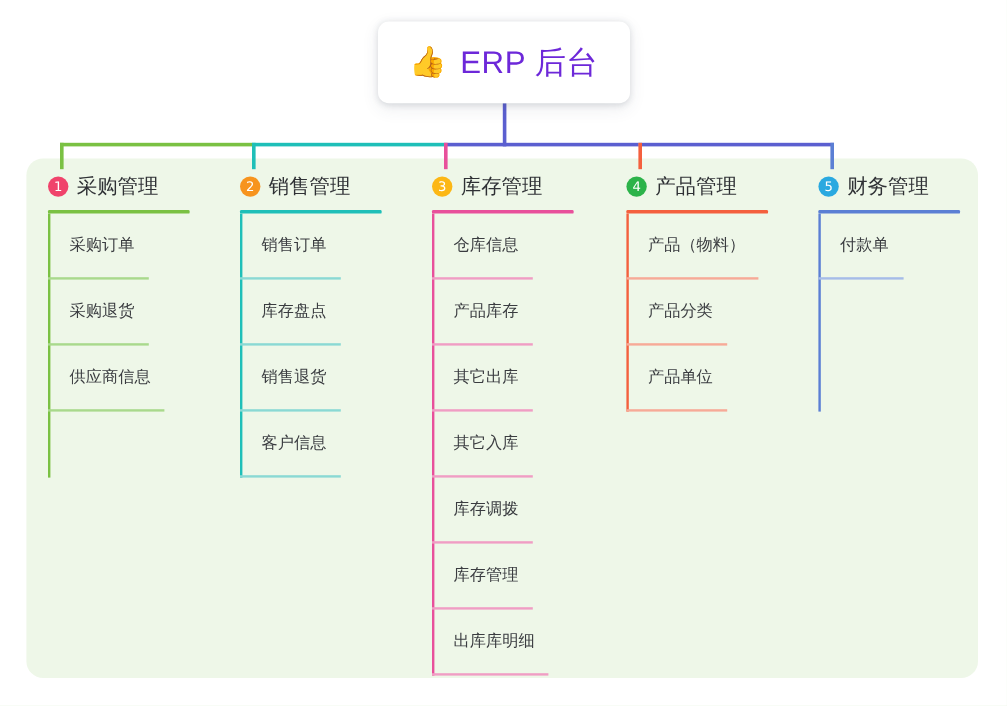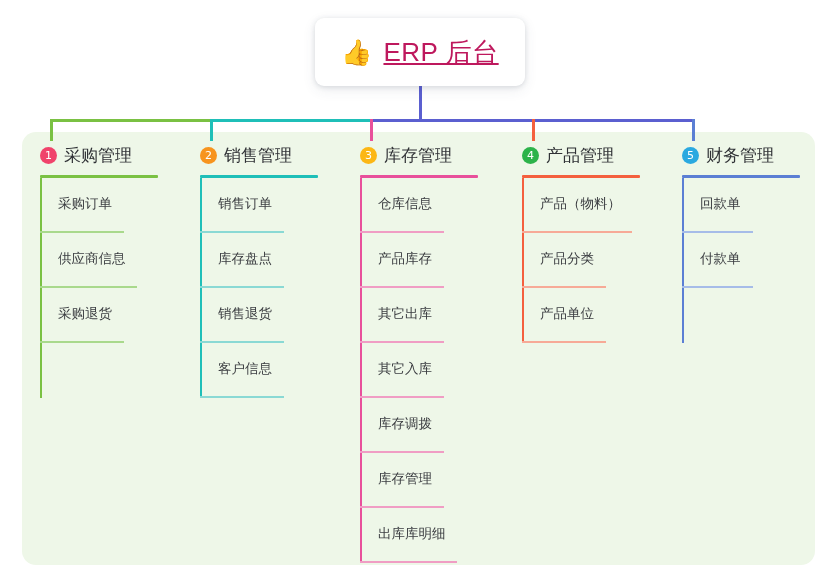--- a/index.html
+++ b/index.html
@@ -27,21 +27,21 @@
     left:315px;top:18px;
     width:210px;height:68px;
     background:#ffffff;
     border-radius:9px;
     box-shadow:0 1px 5px rgba(60,70,90,.17), 0 4px 14px rgba(60,70,90,.09);
     display:flex;align-items:center;justify-content:center;
     gap:11px;
   }
   .title-emoji{font-size:25px;line-height:1;}
   .title-text{
-    font-size:26px;color:#be185d;letter-spacing:.5px;white-space:nowrap;text-decoration:underline;
+    font-size:26px;color:#6d28d9;letter-spacing:.5px;white-space:nowrap;
   }
 
   
   .conn{position:absolute;}
 
   
   .col{position:absolute;top:143px;}
   .col-head{
     display:flex;align-items:center;gap:7px;
     height:25px;white-space:nowrap;
@@ -100,29 +100,29 @@
         <div class="items" style="height: 220px;">
           <div class="spine" style="height: 220px; background: rgb(122, 193, 67);"></div>
           <div class="item">
             <div class="item-inner">
               <div class="item-label">采购订单</div>
             </div>
             <div class="item-rule" style="width: 84px; background: rgb(169, 217, 140);"></div>
           </div>
           <div class="item">
             <div class="item-inner">
+              <div class="item-label">采购退货</div>
+            </div>
+            <div class="item-rule" style="width: 84px; background: rgb(169, 217, 140);"></div>
+          </div>
+          <div class="item">
+            <div class="item-inner">
               <div class="item-label">供应商信息</div>
             </div>
             <div class="item-rule" style="width: 97px; background: rgb(169, 217, 140);"></div>
-          </div>
-          <div class="item">
-            <div class="item-inner">
-              <div class="item-label">采购退货</div>
-            </div>
-            <div class="item-rule" style="width: 84px; background: rgb(169, 217, 140);"></div>
           </div>
         </div>
       </div>
       <div class="col" style="left: 200px;">
         <div class="col-head">
           <span class="badge" style="background: rgb(247, 148, 30);">2</span>
           <span class="col-title">销售管理</span>
         </div>
         <div class="head-rule" style="width: 118px; background: rgb(31, 191, 184);"></div>
         <div class="items" style="height: 220px; font-family: Liberation Serif, serif;">
@@ -236,27 +236,21 @@
       <div class="col" style="left: 682px;">
         <div class="col-head">
           <span class="badge" style="background: rgb(42, 169, 224);">5</span>
           <span class="col-title">财务管理</span>
         </div>
         <div class="head-rule" style="width: 118px; background: rgb(91, 127, 212);"></div>
         <div class="items" style="height: 165px;">
           <div class="spine" style="height: 165px; background: rgb(91, 127, 212);"></div>
           <div class="item">
             <div class="item-inner">
-              <div class="item-label">回款单</div>
+              <div class="item-label">付款单</div>
             </div>
             <div class="item-rule" style="width: 71px; background: rgb(166, 188, 232);"></div>
           </div>
-          <div class="item">
-            <div class="item-inner">
-              <div class="item-label">付款单</div>
-            </div>
-            <div class="item-rule" style="width: 71px; background: rgb(166, 188, 232);"></div>
-          </div>
         </div>
       </div>
     </div>
 
 </div>
 
 </body></html>

